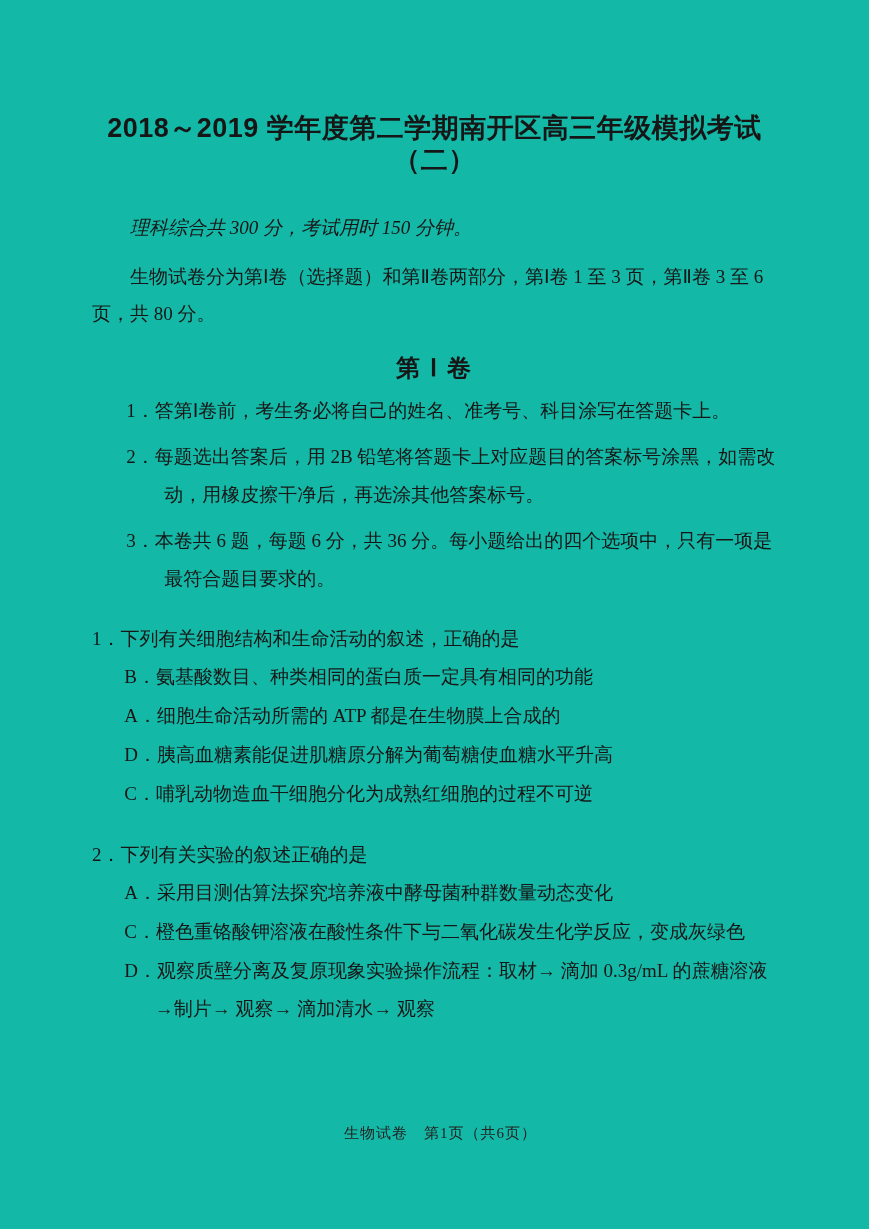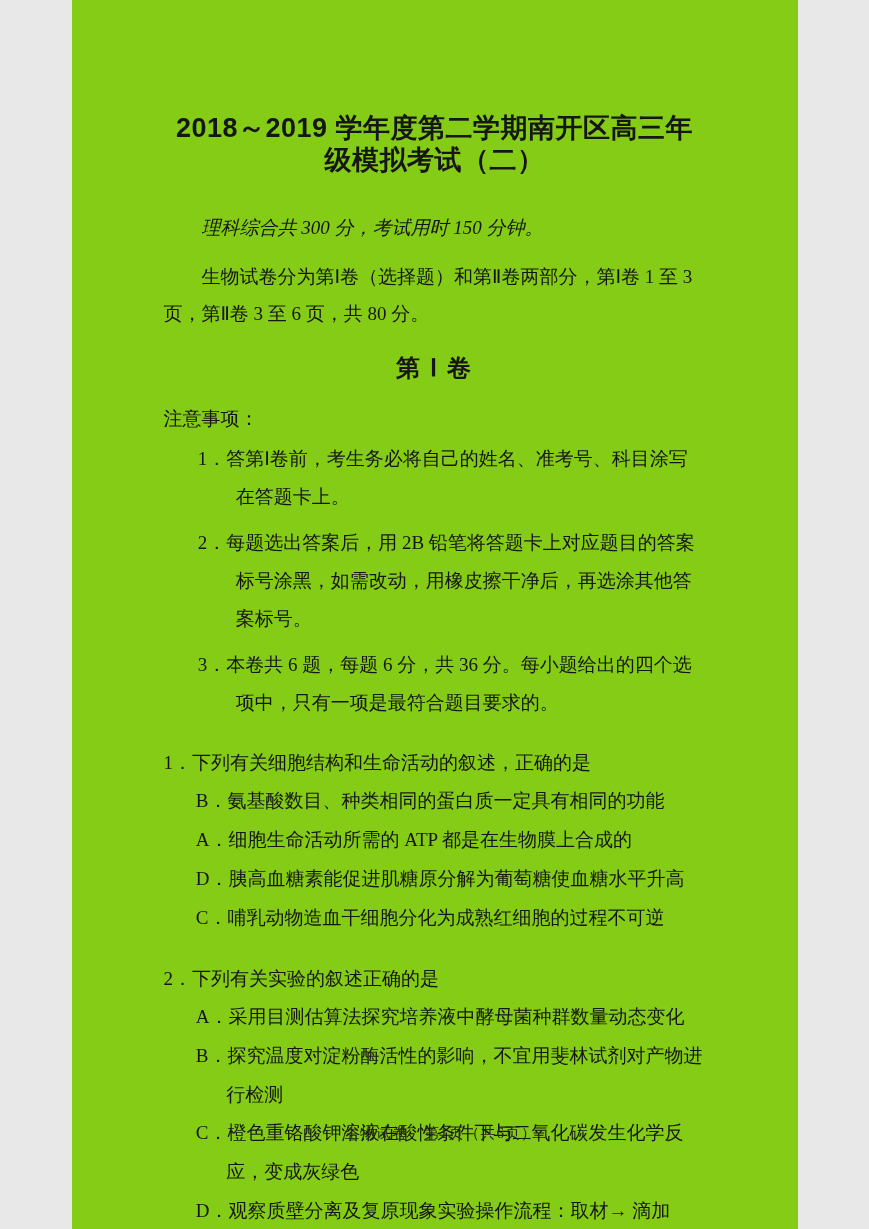--- a/index.html
+++ b/index.html
@@ -1,22 +1,22 @@
 <!DOCTYPE html>
 <html><head>
 <meta charset="utf-8">
 <style>
   * { margin: 0; padding: 0; box-sizing: border-box; }
   html, body { background: #e8e8e8; }
   .page {
     position: relative;
-    width: 726px;
+    width: 869px;
     height: 1229px;
     margin: 0 auto;
-    background: #84cc16;
+    background: #14b8a6;
     color: #161616;
     font-family: "Liberation Serif", serif;
     padding: 112px 92px 0 92px;
     overflow: hidden;
   }
   .title {
     font-family: "Liberation Sans", sans-serif;
     font-weight: 700;
     font-size: 27px;
     text-align: center;
@@ -83,36 +83,34 @@
 
 <div class="page">
 
   <h1 class="title">2018～2019 学年度第二学期南开区高三年级模拟考试（二）</h1>
 
   <p class="intro first">理科综合共 300 分，考试用时 150 分钟。</p>
   <p class="intro">生物试卷分为第Ⅰ卷（选择题）和第Ⅱ卷两部分，第Ⅰ卷 1 至 3 页，第Ⅱ卷 3 至 6 页，共 80 分。</p>
 
   <h2 class="section-heading">第 Ⅰ 卷</h2>
 
-  <p class="notice-label">注意事项：</p>
   <p class="notice">1．答第Ⅰ卷前，考生务必将自己的姓名、准考号、科目涂写在答题卡上。</p>
   <p class="notice">2．每题选出答案后，用 2B 铅笔将答题卡上对应题目的答案标号涂黑，如需改动，用橡皮擦干净后，再选涂其他答案标号。</p>
   <p class="notice">3．本卷共 6 题，每题 6 分，共 36 分。每小题给出的四个选项中，只有一项是最符合题目要求的。</p>
 
   <div class="question">
     <p class="stem">1．下列有关细胞结构和生命活动的叙述，正确的是</p>
     <p class="option">B．氨基酸数目、种类相同的蛋白质一定具有相同的功能</p>
     <p class="option">A．细胞生命活动所需的 ATP 都是在生物膜上合成的</p>
     <p class="option">D．胰高血糖素能促进肌糖原分解为葡萄糖使血糖水平升高</p>
     <p class="option">C．哺乳动物造血干细胞分化为成熟红细胞的过程不可逆</p>
   </div>
 
   <div class="question">
     <p class="stem">2．下列有关实验的叙述正确的是</p>
     <p class="option">A．采用目测估算法探究培养液中酵母菌种群数量动态变化</p>
-    <p class="option">B．探究温度对淀粉酶活性的影响，不宜用斐林试剂对产物进行检测</p>
     <p class="option">C．橙色重铬酸钾溶液在酸性条件下与二氧化碳发生化学反应，变成灰绿色</p>
     <p class="option">D．观察质壁分离及复原现象实验操作流程：取材→ 滴加 0.3g/mL 的蔗糖溶液→制片→ 观察→ 滴加清水→ 观察</p>
   </div>
 
   <div class="footer">生物试卷　第1页（共6页）</div>
 
 </div>
 
 </body></html>

